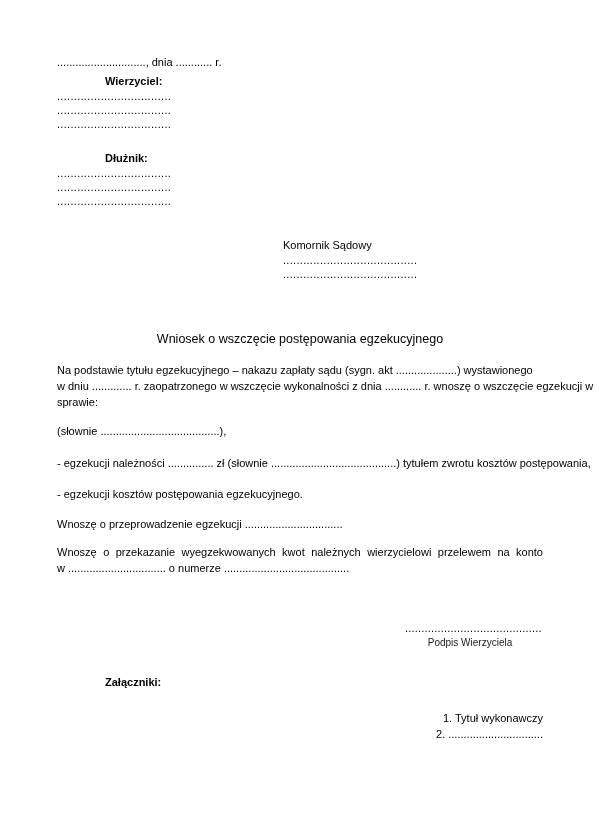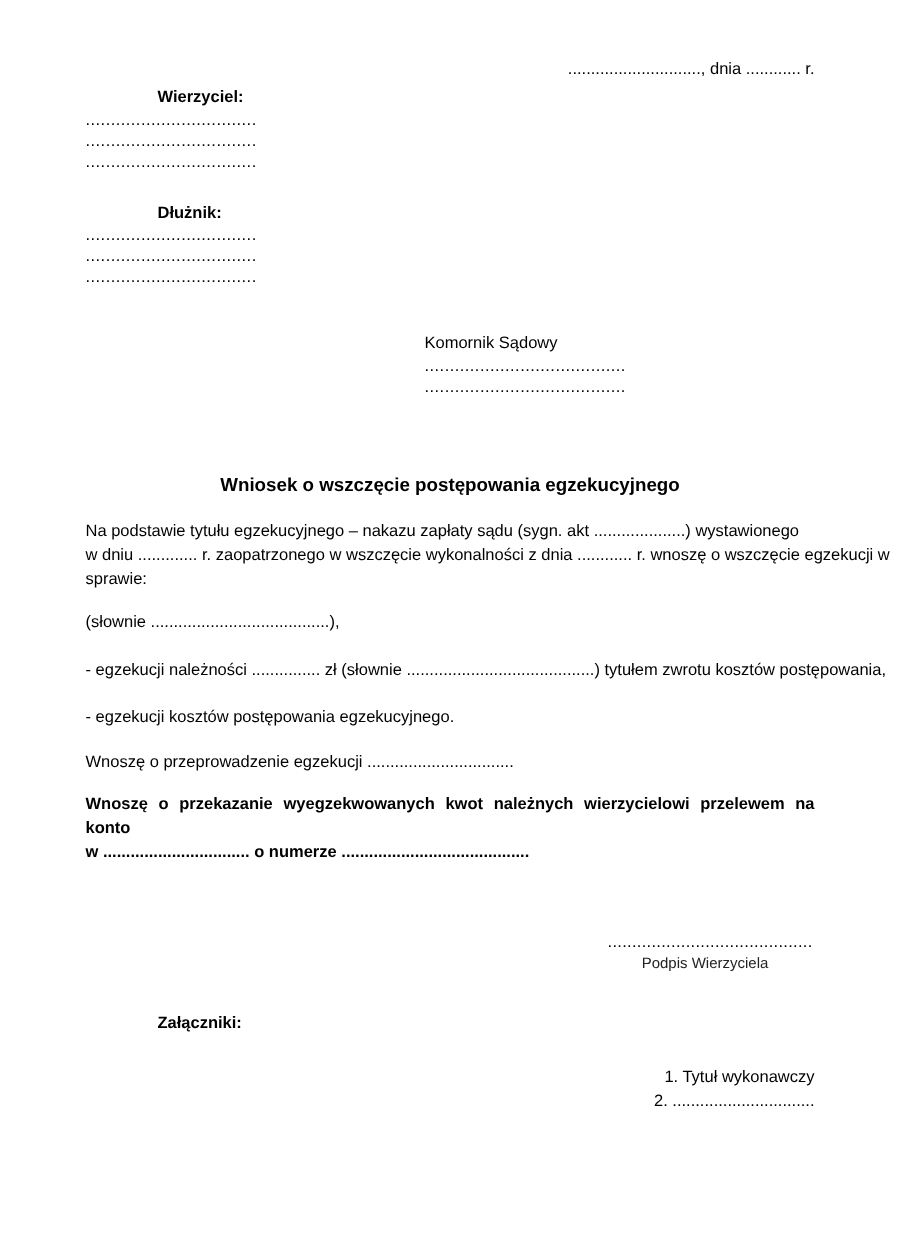--- a/index.html
+++ b/index.html
@@ -15,55 +15,55 @@
     background: #ffffff;
     color: #000000;
     font-family: "Liberation Sans", "DejaVu Sans", sans-serif;
     font-size: 11px;
     line-height: 13px;
     box-sizing: border-box;
     padding: 0 57px;
     overflow: hidden;
   }
   .date-line {
-    padding-top: 40px;
-    text-align: right;
+    padding-top: 56px;
+    text-align: left;
     white-space: nowrap;
   }
   .bold { font-weight: bold; margin-left: 48px; }
   .party-label { margin-top: 6px; }
   .dotted-block .dline {
     line-height: 14px;
     white-space: nowrap;
     letter-spacing: 0.3px;
   }
   .creditor-block { margin-top: 1px; }
   .debtor-label { margin-top: 21px; }
   .debtor-block { margin-top: 1px; }
   .bailiff-section { margin-top: 31px; margin-left: 226px; }
   .bailiff-block { margin-top: 1px; }
   .doc-title {
     margin-top: 51px;
     text-align: center;
-    font-weight: bold;
+    font-weight: normal;
     font-size: 12.5px;
     line-height: 15px;
   }
   .para { line-height: 16px; }
   .intro-para { margin-top: 15px; }
   .pline { white-space: nowrap; }
   .jline {
     text-align: justify;
     text-align-last: justify;
   }
   .claim-1 { margin-top: 13px; }
   .claim-2 { margin-top: 16px; }
   .claim-3 { margin-top: 15px; }
   .req-exec { margin-top: 14px; }
-  .req-transfer { margin-top: 12px; font-weight: bold; }
+  .req-transfer { margin-top: 12px; }
   .signature-block {
     margin-top: 46px;
     margin-left: auto;
     margin-right: 8px;
     width: 130px;
     text-align: center;
   }
   .signature-dots {
     white-space: nowrap;
     letter-spacing: 0.2px;

